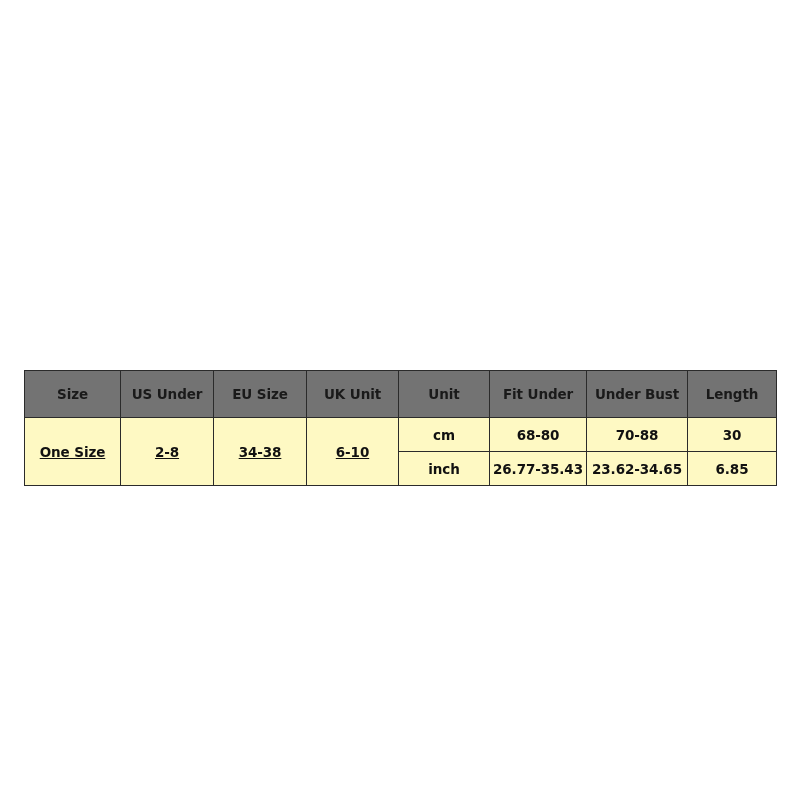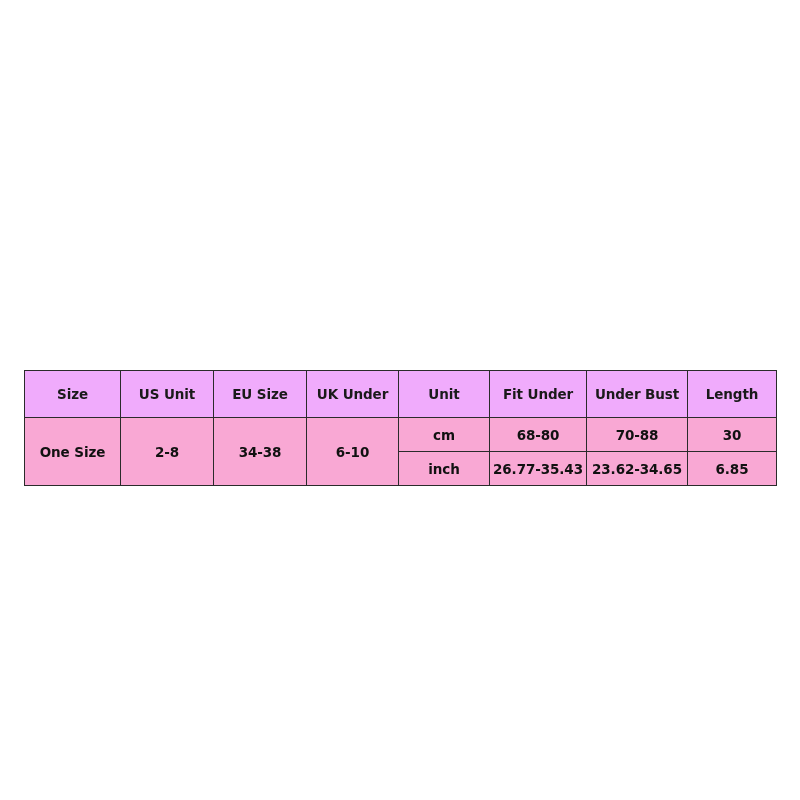--- a/index.html
+++ b/index.html
@@ -37,33 +37,34 @@
     font-weight: bold;
     color: #111111;
     padding: 0 2px;
     font-size: 13.5px;
     letter-spacing: -0.1px;
     white-space: nowrap;
     overflow: hidden;
   }
 
   table.size-chart thead th {
-    background: #f0abfc;
+    background: #737373;
     height: 46px;
     color: #1a1a1a;
     font-size: 13.5px;
   }
 
   table.size-chart tbody td {
-    background: #f9a8d4;
+    background: #fef9c3;
     height: 33px;
   }
 
   td.merged-cell {
     font-size: 14px;
+    text-decoration: underline;
   }
 
   
   col.c-size      { width: 96px; }
   col.c-us        { width: 93px; }
   col.c-eu        { width: 93px; }
   col.c-uk        { width: 92px; }
   col.c-unit      { width: 91px; }
   col.c-fitbust   { width: 97px; }
   col.c-underbust { width: 101px; }
@@ -80,23 +81,23 @@
       <col class="c-eu">
       <col class="c-uk">
       <col class="c-unit">
       <col class="c-fitbust">
       <col class="c-underbust">
       <col class="c-length">
     </colgroup>
     <thead>
       <tr>
         <th>Size</th>
-        <th>US Unit</th>
+        <th>US Under</th>
         <th>EU Size</th>
-        <th>UK Under</th>
+        <th>UK Unit</th>
         <th>Unit</th>
         <th>Fit Under</th>
         <th>Under Bust</th>
         <th>Length</th>
       </tr>
     </thead>
     <tbody>
       <tr>
         <td class="merged-cell" rowspan="2">One Size</td>
         <td class="merged-cell" rowspan="2">2-8</td>

